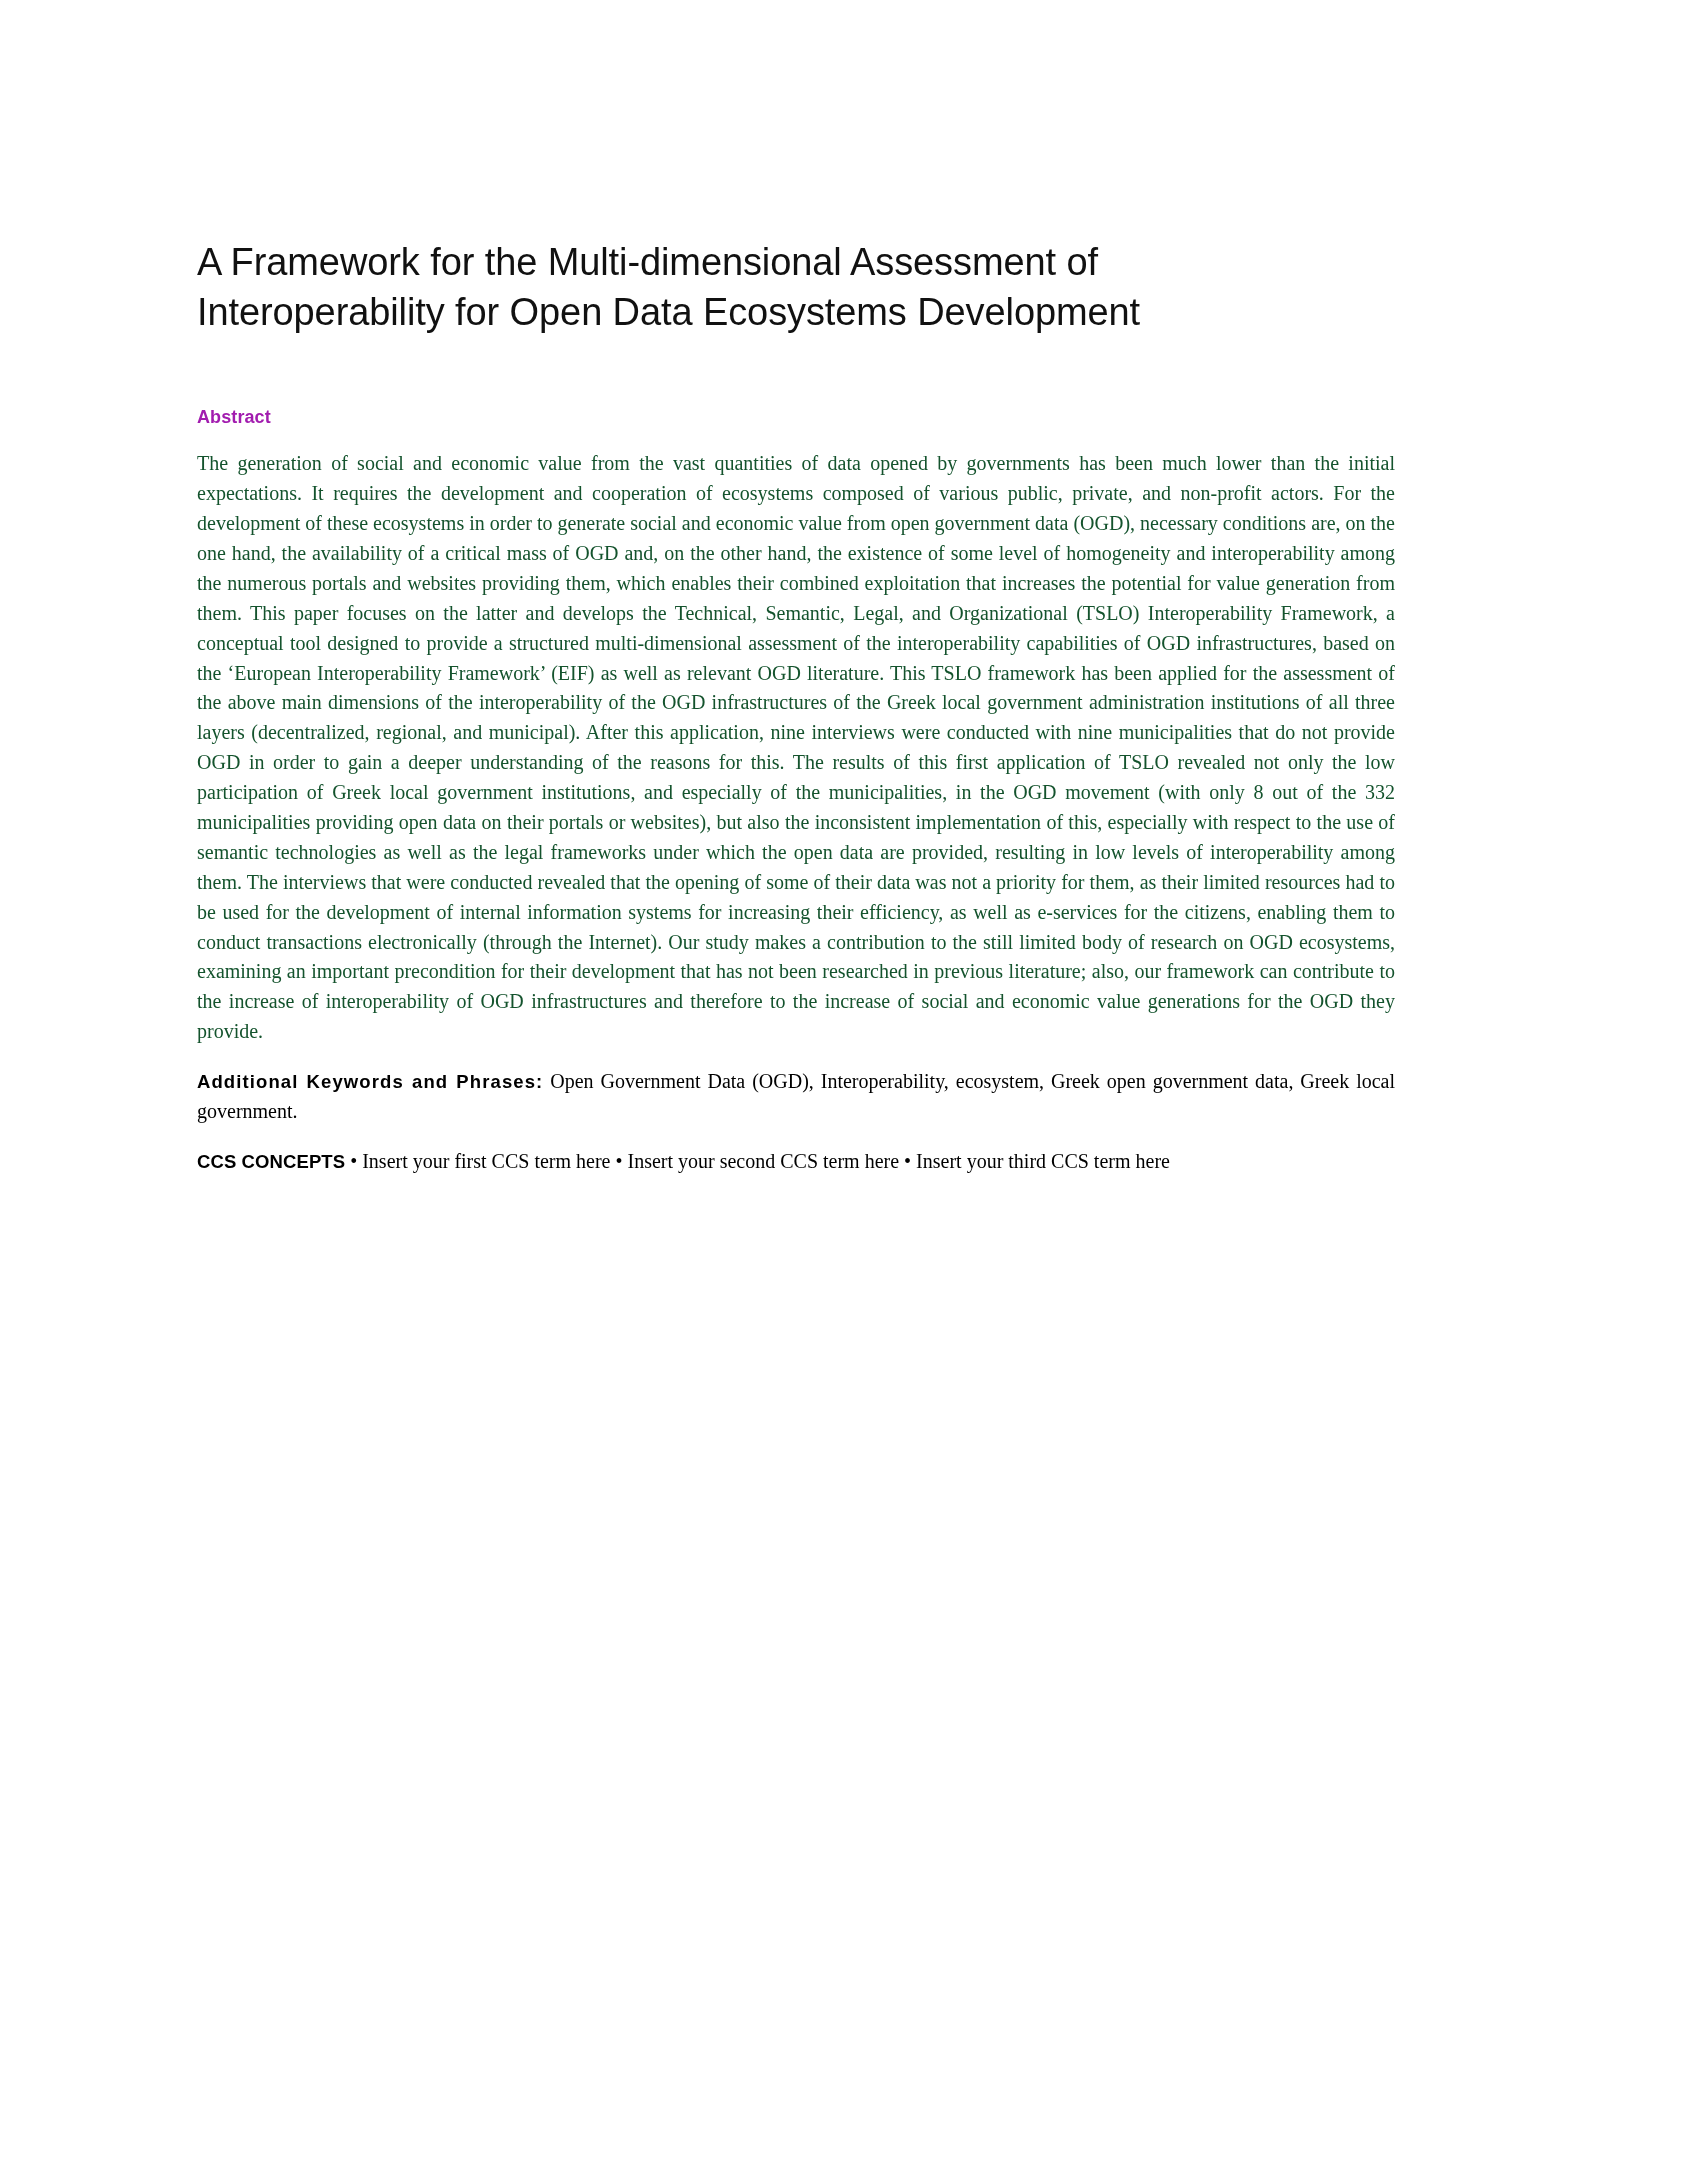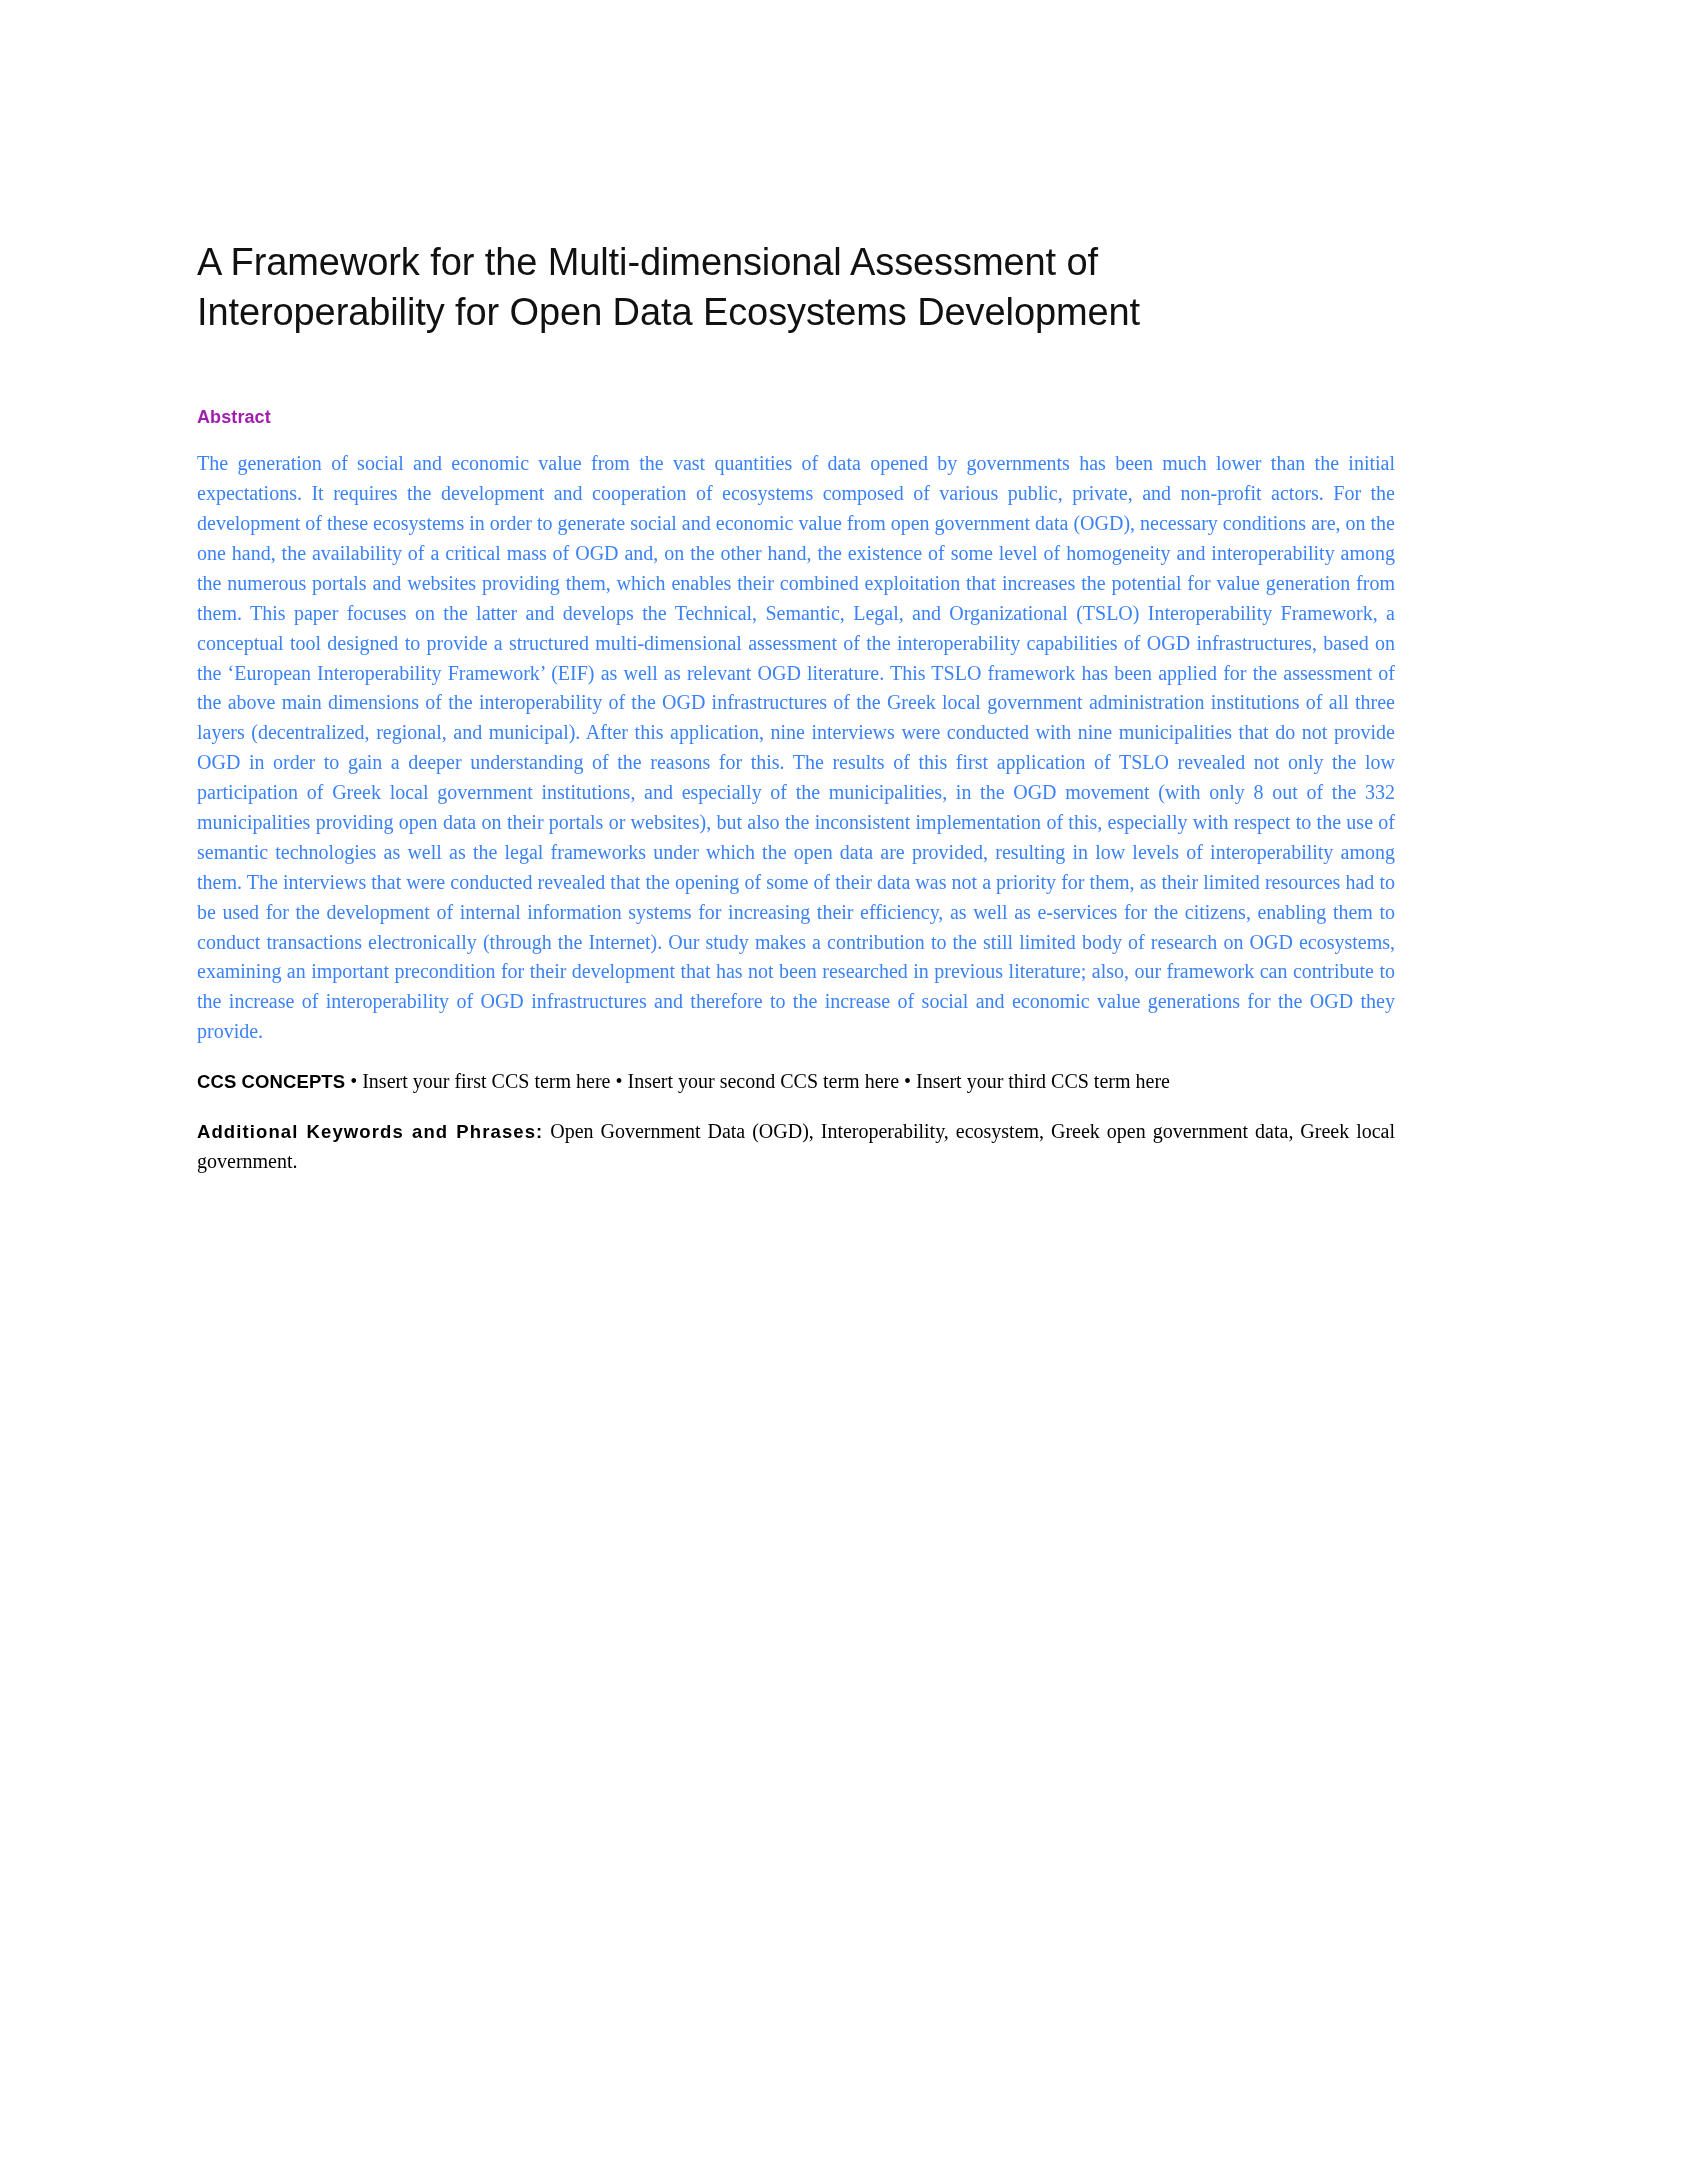--- a/index.html
+++ b/index.html
@@ -47,21 +47,21 @@
     margin-bottom: 0;
     letter-spacing: 0.1px;
   }
   p.body-text {
     font-family: "Liberation Serif", serif;
     font-size: 20px;
     line-height: 1.495;
     text-align: justify;
     text-justify: inter-word;
     margin: 20px 0 0 0;
-    color: #3b82f6;
+    color: #14532d;
     hyphens: none;
   }
   p.abstract {
     margin-top: 21px;
   }
   .kw-block {
     font-family: "Liberation Serif", serif;
     font-size: 20px;
     line-height: 1.495;
     text-align: justify;
@@ -89,22 +89,22 @@
 <div class="page">
   <div class="content">
 
     <h1 class="doc-title">A Framework for the Multi-dimensional Assessment of Interoperability for Open Data Ecosystems Development</h1>
 
     <div class="section-label">Abstract</div>
 
     <p class="body-text abstract">The generation of social and economic value from the vast quantities of data opened by governments has been much lower than the initial expectations. It requires the development and cooperation of ecosystems composed of various public, private, and non-profit actors. For the development of these ecosystems in order to generate social and economic value from open government data (OGD), necessary conditions are, on the one hand, the availability of a critical mass of OGD and, on the other hand, the existence of some level of homogeneity and interoperability among the numerous portals and websites providing them, which enables their combined exploitation that increases the potential for value generation from them. This paper focuses on the latter and develops the Technical, Semantic, Legal, and Organizational (TSLO) Interoperability Framework, a conceptual tool designed to provide a structured multi-dimensional assessment of the interoperability capabilities of OGD infrastructures, based on the ‘European Interoperability Framework’ (EIF) as well as relevant OGD literature. This TSLO framework has been applied for the assessment of the above main dimensions of the interoperability of the OGD infrastructures of the Greek local government administration institutions of all three layers (decentralized, regional, and municipal). After this application, nine interviews were conducted with nine municipalities that do not provide OGD in order to gain a deeper understanding of the reasons for this. The results of this first application of TSLO revealed not only the low participation of Greek local government institutions, and especially of the municipalities,  in the OGD movement (with only 8 out of the 332 municipalities providing open data on their portals or websites), but also the inconsistent implementation of this, especially with respect to the use of semantic technologies as well as the legal frameworks under which the open data are provided, resulting in low levels of interoperability among them. The interviews that were conducted revealed that the opening of some of their data was not a priority for them, as their limited resources had to be used for the development of internal information systems for increasing their efficiency, as well as e-services for the citizens, enabling them to conduct transactions electronically (through the Internet).  Our study makes a contribution to the still limited body of research on OGD ecosystems, examining an important precondition for their development that has not been researched in previous literature; also, our framework can contribute to the increase of interoperability of OGD infrastructures and therefore to the increase of social and economic value generations for the OGD they provide.</p>
 
     <p class="kw-block">
-      <span class="kw-head inline">CCS CONCEPTS</span><span class="inline"> • Insert your first CCS term here • Insert your second CCS term here • Insert your third CCS term here</span>
+      <span class="kw-head-spaced inline">Additional Keywords and Phrases:</span><span class="inline"> Open Government Data (OGD), Interoperability, ecosystem, Greek open government data, Greek local government.</span>
     </p>
 
     <p class="kw-block">
-      <span class="kw-head-spaced inline">Additional Keywords and Phrases:</span><span class="inline"> Open Government Data (OGD), Interoperability, ecosystem, Greek open government data, Greek local government.</span>
+      <span class="kw-head inline">CCS CONCEPTS</span><span class="inline"> • Insert your first CCS term here • Insert your second CCS term here • Insert your third CCS term here</span>
     </p>
 
   </div>
 </div>
 
 
 </body></html>

